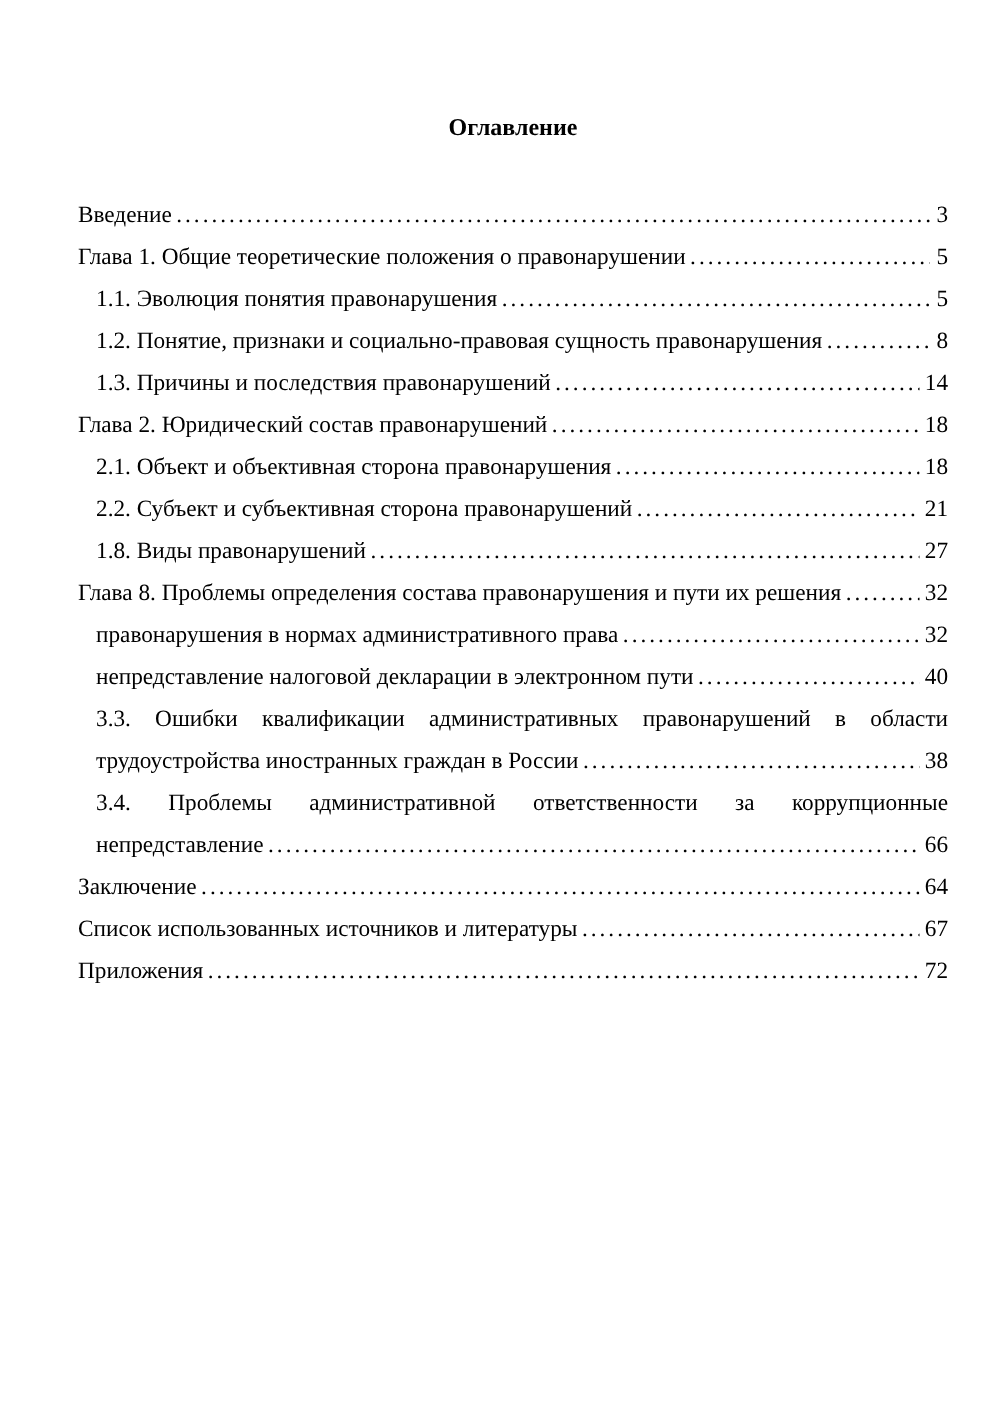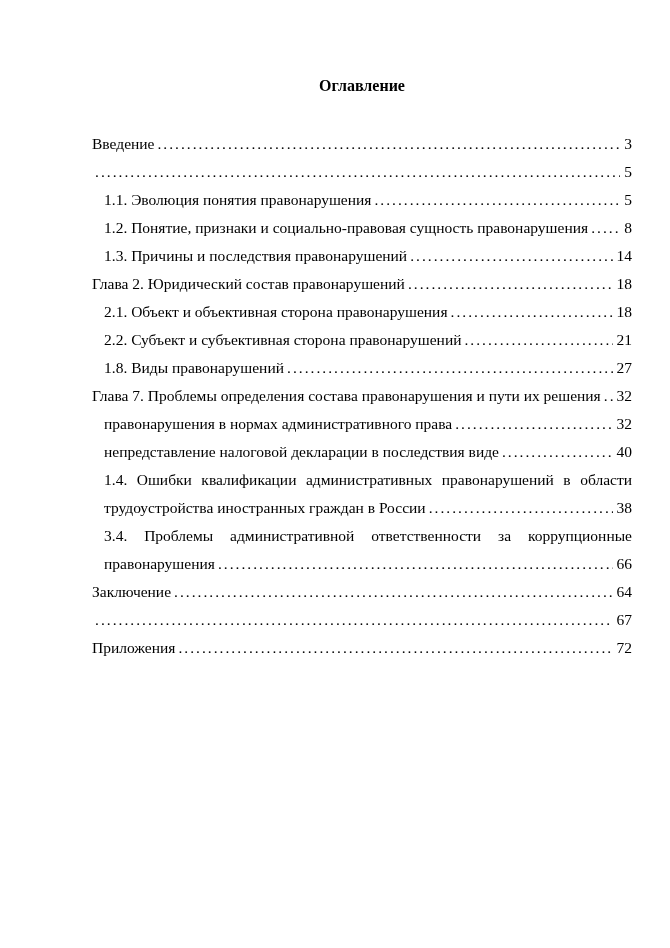--- a/index.html
+++ b/index.html
@@ -5,21 +5,21 @@
   html, body { margin: 0; padding: 0; background: #ffffff; }
   .page {
     position: relative;
     width: 670px;
     height: 948px;
     background: #ffffff;
     color: #000000;
     font-family: "Liberation Serif", "DejaVu Serif", serif;
     font-size: 15.5px;
     box-sizing: border-box;
-    padding: 74px 38px 0 92px;
+    padding: 74px 38px 0 52px;
     overflow: hidden;
   }
   .doc-title {
     text-align: center;
     font-weight: bold;
     font-size: 16px;
     line-height: 24px;
     margin: 0;
   }
   .toc {
@@ -65,20 +65,21 @@
   <div class="toc">
       <div class="entry">
         <div class="row">
           <span class="ttext">Введение</span>
           <span class="dots"></span>
           <span class="pagenum">3</span>
         </div>
       </div>
       <div class="entry">
         <div class="row">
+          <span class="ttext">Глава 1. Общие теоретические положения о правонарушении</span>
           <span class="dots"></span>
           <span class="pagenum">5</span>
         </div>
       </div>
       <div class="entry indent">
         <div class="row">
           <span class="ttext">1.1. Эволюция понятия правонарушения</span>
           <span class="dots"></span>
           <span class="pagenum">5</span>
         </div>
@@ -120,64 +121,65 @@
       </div>
       <div class="entry indent">
         <div class="row">
           <span class="ttext">1.8. Виды правонарушений</span>
           <span class="dots"></span>
           <span class="pagenum">27</span>
         </div>
       </div>
       <div class="entry">
         <div class="row">
-          <span class="ttext">Глава 7. Проблемы определения состава правонарушения и пути их решения</span>
+          <span class="ttext">Глава 8. Проблемы определения состава правонарушения и пути их решения</span>
           <span class="dots"></span>
           <span class="pagenum">32</span>
         </div>
       </div>
       <div class="entry indent">
         <div class="row">
           <span class="ttext">правонарушения в нормах административного права</span>
           <span class="dots"></span>
           <span class="pagenum">32</span>
         </div>
       </div>
       <div class="entry indent">
         <div class="row">
-          <span class="ttext">непредставление налоговой декларации в последствия виде</span>
+          <span class="ttext">непредставление налоговой декларации в электронном пути</span>
           <span class="dots"></span>
           <span class="pagenum">40</span>
         </div>
       </div>
       <div class="entry indent">
-        <div class="jline">1.4. Ошибки квалификации административных правонарушений в области</div>
+        <div class="jline">3.3. Ошибки квалификации административных правонарушений в области</div>
         <div class="row">
           <span class="ttext">трудоустройства иностранных граждан в России</span>
           <span class="dots"></span>
           <span class="pagenum">38</span>
         </div>
       </div>
       <div class="entry indent">
         <div class="jline">3.4. Проблемы административной ответственности за коррупционные</div>
         <div class="row">
-          <span class="ttext">правонарушения</span>
+          <span class="ttext">непредставление</span>
           <span class="dots"></span>
           <span class="pagenum">66</span>
         </div>
       </div>
       <div class="entry">
         <div class="row">
           <span class="ttext">Заключение</span>
           <span class="dots"></span>
           <span class="pagenum">64</span>
         </div>
       </div>
       <div class="entry">
         <div class="row">
+          <span class="ttext">Список использованных источников и литературы</span>
           <span class="dots"></span>
           <span class="pagenum">67</span>
         </div>
       </div>
       <div class="entry">
         <div class="row">
           <span class="ttext">Приложения</span>
           <span class="dots"></span>
           <span class="pagenum">72</span>
         </div>

